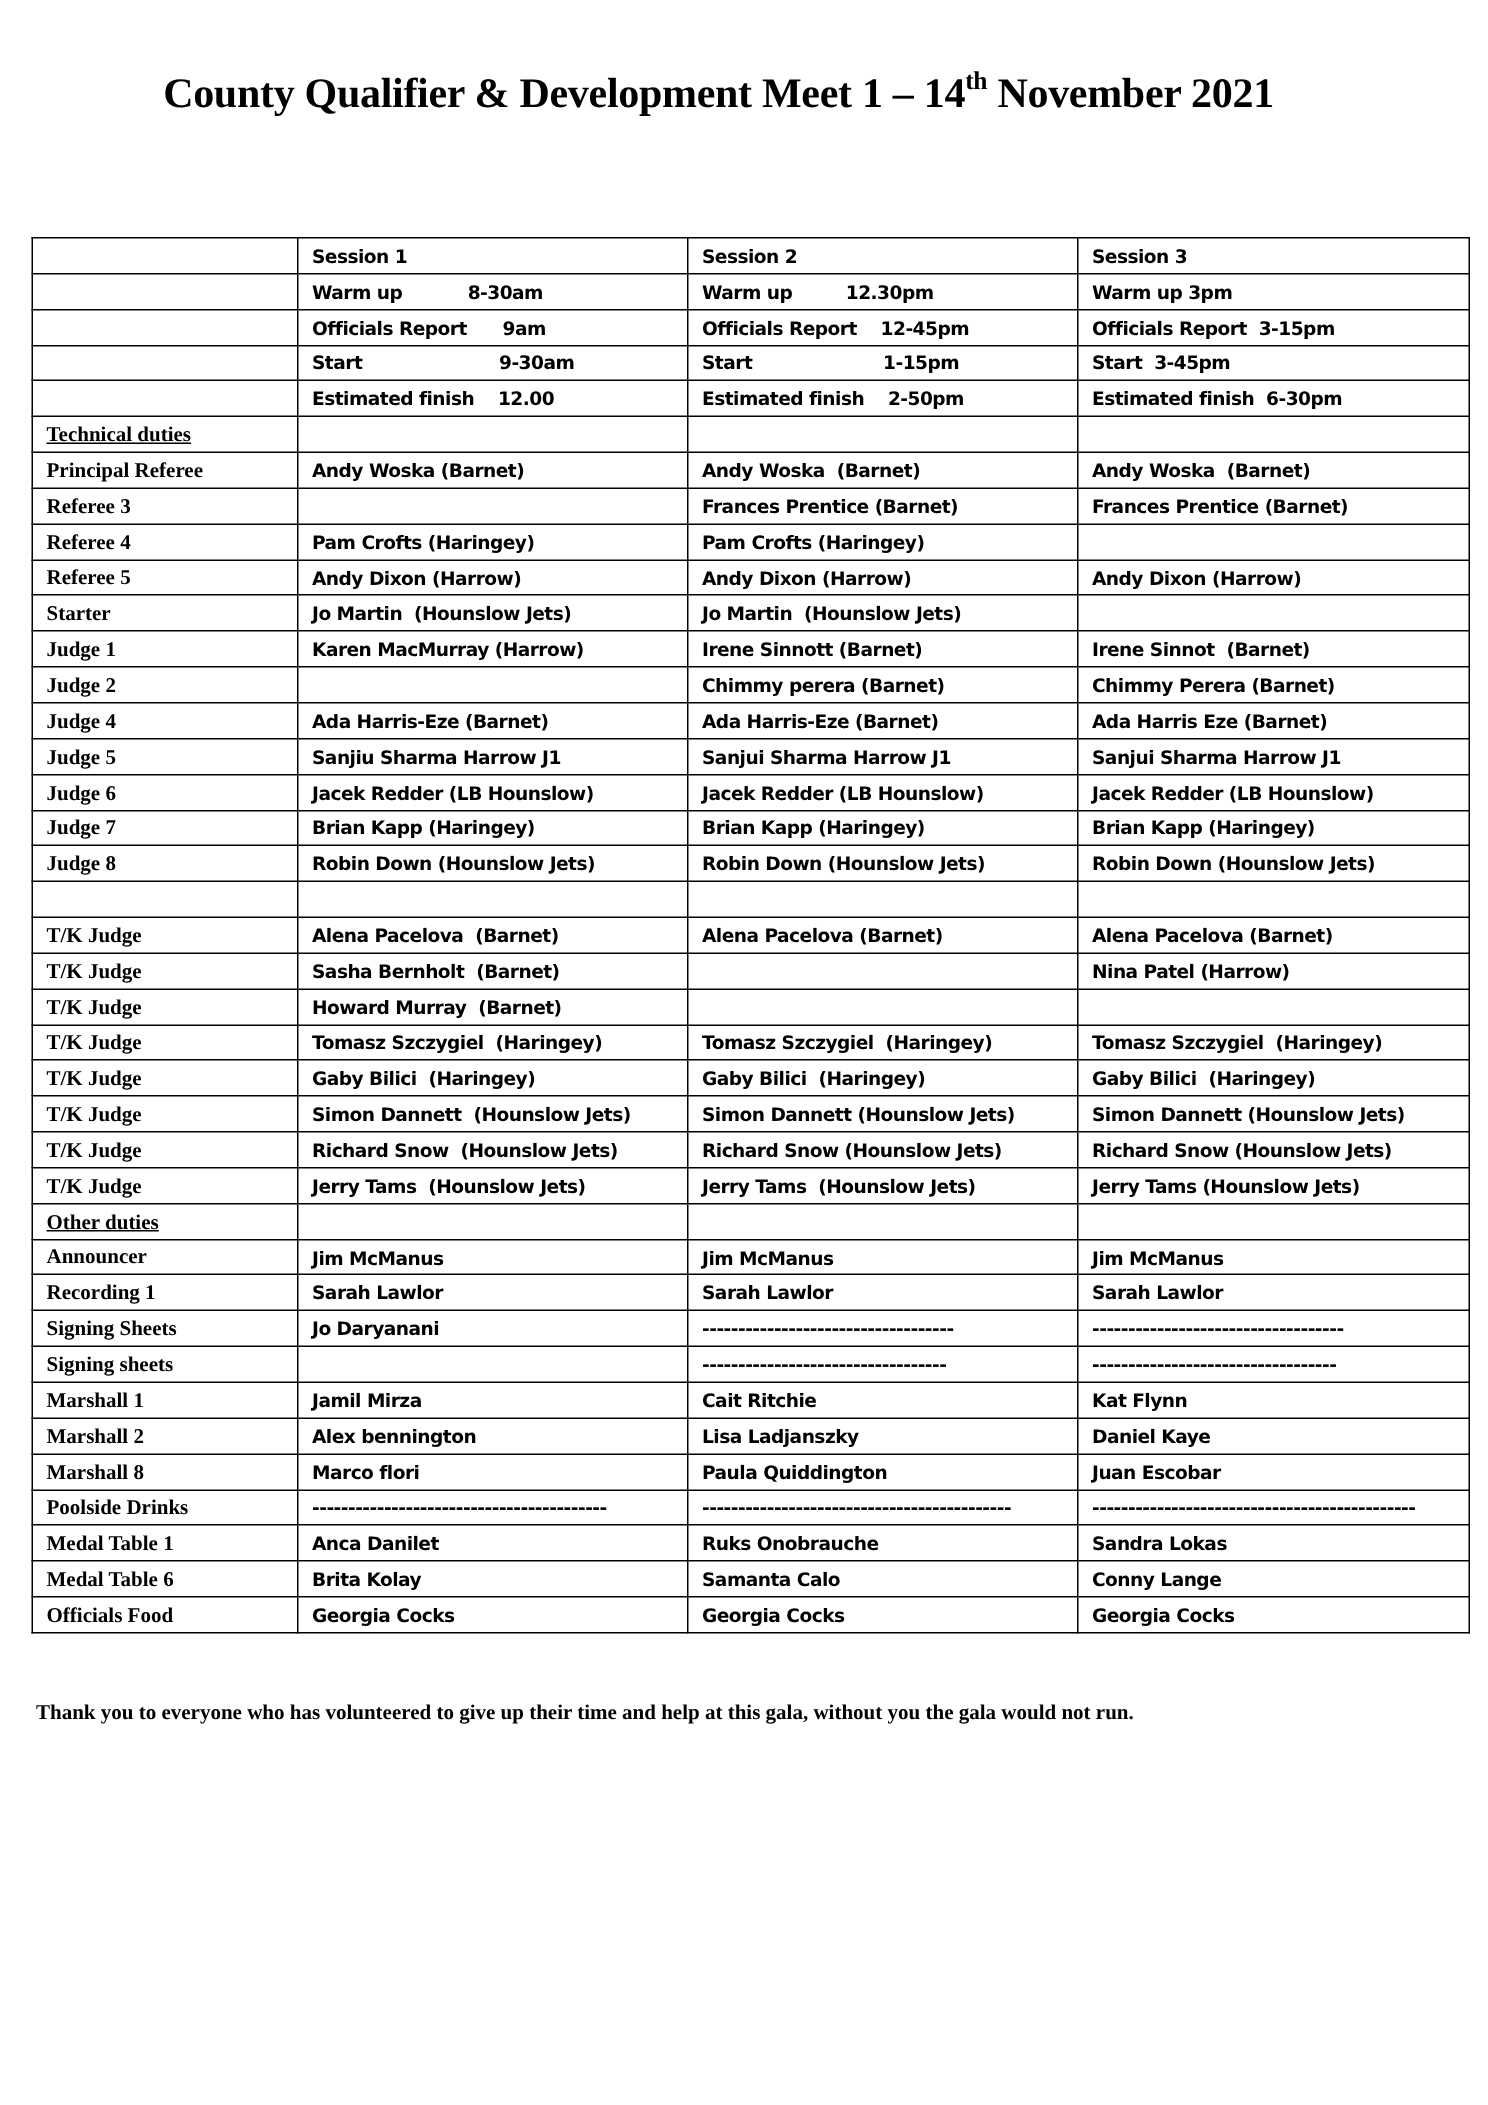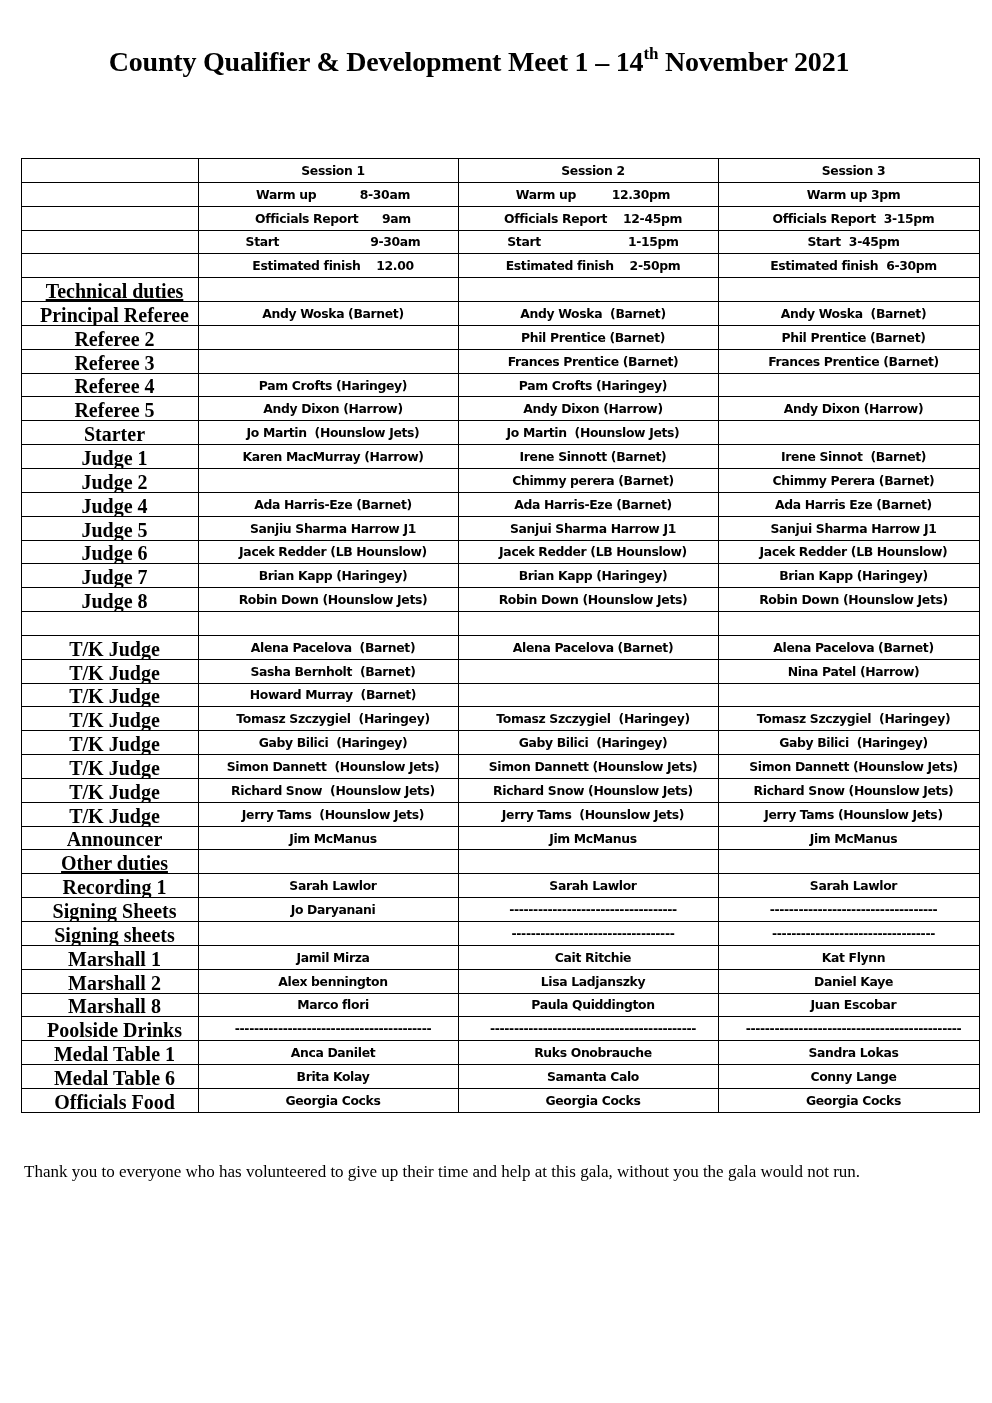--- a/index.html
+++ b/index.html
@@ -5,37 +5,37 @@
   html, body { margin:0; padding:0; background:#ffffff; }
   body { width:992px; height:1403px; position:relative; overflow:hidden; color:#000; }
   .title {
     position:absolute; left:0; top:46px; width:958px; text-align:center;
     font-family:"Liberation Serif", serif; font-weight:bold; font-size:28px;
     letter-spacing:-0.2px; white-space:nowrap;
   }
   .title sup { font-size:17px; position:relative; top:-2px; }
   table.duties {
     position:absolute; left:21px; top:158px; width:958px;
-    border-collapse:collapse; table-layout:fixed;text-align:center;
+    border-collapse:collapse; table-layout:fixed;
   }
   table.duties td {
     border:1px solid #000; height:22.85px; padding:0 0 0 9px;
     overflow:hidden; white-space:pre; vertical-align:middle;
     font-family:"DejaVu Sans", sans-serif; font-weight:bold; font-size:12.4px;
     letter-spacing:-0.35px;
   }
   table.duties td.role {
-    font-family:"Liberation Serif", serif; font-weight:bold; font-size:20px;
+    font-family:"Liberation Serif", serif; font-weight:bold; font-size:14px;
     letter-spacing:0; padding-left:9px; vertical-align:bottom; line-height:20px;
   }
   table.duties td.role.section { text-decoration:underline; }
   col.c0 { width:177px; } col.c1 { width:260px; } col.c2 { width:260px; } col.c3 { width:261px; }
   .footer {
-    position:absolute; left:24px; top:1161px; width:940px;
-    font-family:"Liberation Serif", serif; font-weight:normal; font-size:17px; line-height:22px;
+    position:absolute; left:24px; top:1132px; width:940px;
+    font-family:"Liberation Serif", serif; font-weight:bold; font-size:14px; line-height:22px;
   }
 </style>
 </head>
 <body>
 
 <div class="title"><span>County Qualifier &amp; Development Meet 1 – 14</span><sup>th</sup><span> November 2021</span></div>
 
 <table class="duties">
   <colgroup>
       <col class="c0">
@@ -80,26 +80,20 @@
         <td></td>
         <td></td>
       </tr>
       <tr>
         <td class="role">Principal Referee</td>
         <td>Andy Woska (Barnet)</td>
         <td>Andy Woska  (Barnet)</td>
         <td>Andy Woska  (Barnet)</td>
       </tr>
       <tr>
-        <td class="role">Referee 2</td>
-        <td></td>
-        <td>Phil Prentice (Barnet)</td>
-        <td>Phil Prentice (Barnet)</td>
-      </tr>
-      <tr>
         <td class="role">Referee 3</td>
         <td></td>
         <td>Frances Prentice (Barnet)</td>
         <td>Frances Prentice (Barnet)</td>
       </tr>
       <tr>
         <td class="role">Referee 4</td>
         <td>Pam Crofts (Haringey)</td>
         <td>Pam Crofts (Haringey)</td>
         <td></td>
@@ -206,32 +200,32 @@
         <td>Richard Snow (Hounslow Jets)</td>
         <td>Richard Snow (Hounslow Jets)</td>
       </tr>
       <tr>
         <td class="role">T/K Judge</td>
         <td>Jerry Tams  (Hounslow Jets)</td>
         <td>Jerry Tams  (Hounslow Jets)</td>
         <td>Jerry Tams (Hounslow Jets)</td>
       </tr>
       <tr>
+        <td class="role section">Other duties</td>
+        <td></td>
+        <td></td>
+        <td></td>
+      </tr>
+      <tr>
         <td class="role">Announcer</td>
         <td>Jim McManus</td>
         <td>Jim McManus</td>
         <td>Jim McManus</td>
       </tr>
       <tr>
-        <td class="role section">Other duties</td>
-        <td></td>
-        <td></td>
-        <td></td>
-      </tr>
-      <tr>
         <td class="role">Recording 1</td>
         <td>Sarah Lawlor</td>
         <td>Sarah Lawlor</td>
         <td>Sarah Lawlor</td>
       </tr>
       <tr>
         <td class="role">Signing Sheets</td>
         <td>Jo Daryanani</td>
         <td>-----------------------------------</td>
         <td>-----------------------------------</td>

